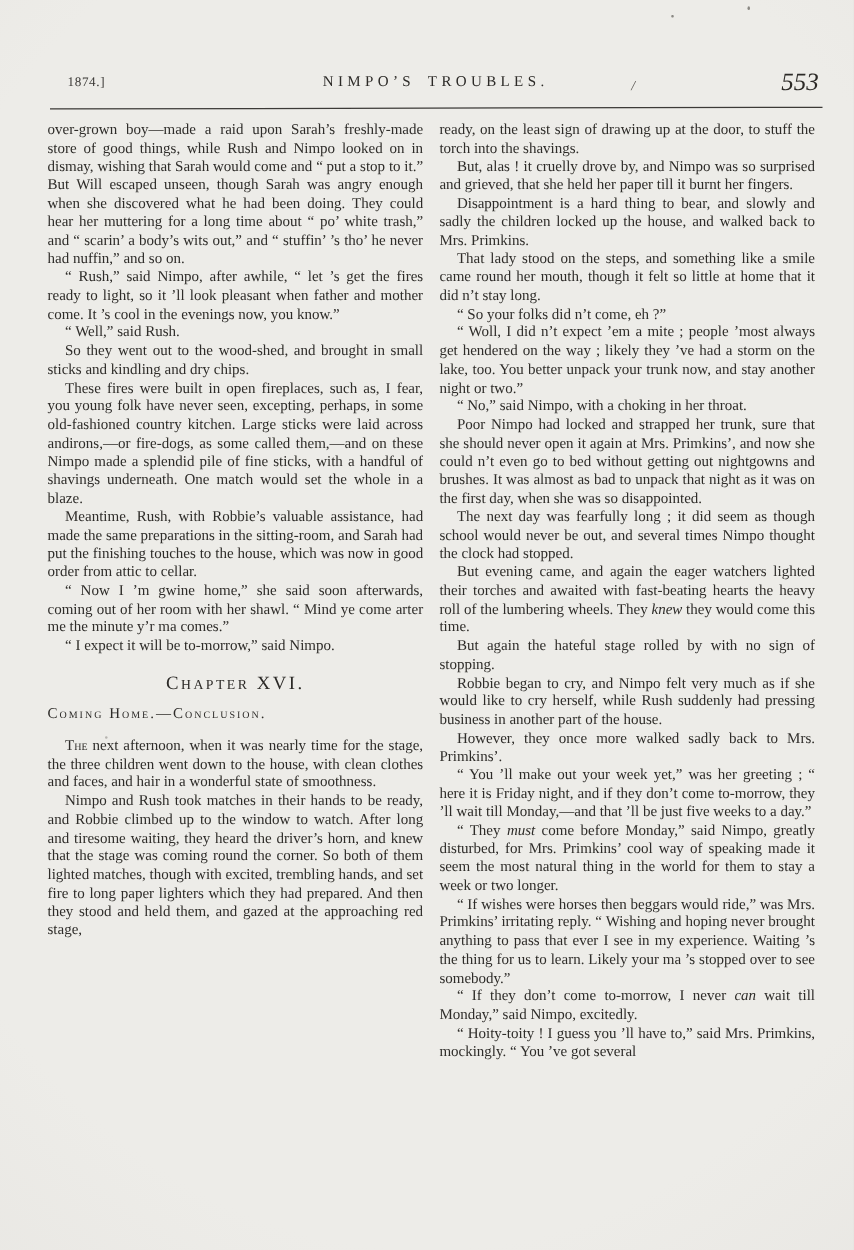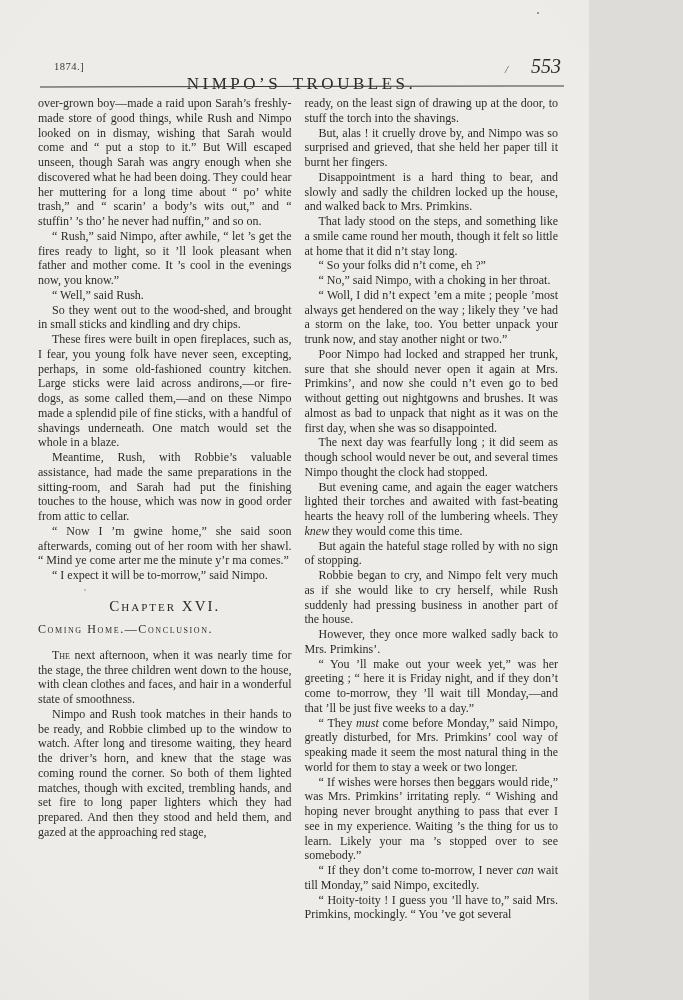--- a/index.html
+++ b/index.html
@@ -3,39 +3,38 @@
 <meta charset="utf-8">
 <style>
   html, body { margin: 0; padding: 0; }
   body {
     width: 683px; height: 1000px;
     font-family: "Liberation Serif", "DejaVu Serif", serif;
     background: #dedcd8;
   }
   .page {
     position: relative;
-    width: 589px; height: 1000px;
+    width: 683px; height: 1000px;
     overflow: hidden;
     background: radial-gradient(ellipse 120% 100% at 50% 45%, #edecE8 55%, #e6e4e0 85%, #dfddd8 100%);
     color: #2e2c29;
   }
   
   .running-head {
     position: absolute; top: 55px; left: 42px; right: 28px; height: 24px;
   }
   .rh-year {
     position: absolute; left: 12px; top: 6px;
     font-size: 10.5px; letter-spacing: 0.5px; color: #3a3835;
   }
   .rh-title {
     position: absolute; left: 0; right: 0; top: 3px;
     text-align: center;
-    font-size: 17px; letter-spacing: 3.5px; word-spacing: 4px;
+    font-size: 12px; letter-spacing: 3.5px; word-spacing: 4px;
     color: #2c2a27;
-    margin-top: 16px;
   }
   .rh-page {
     position: absolute; right: 0; top: 0;
     font-size: 20px; color: #2c2a27; font-style: italic;
   }
   .stray-slash {
     position: absolute; left: 463px; top: 8px;
     font-style: italic; font-size: 11px; color: #55524e;
   }
   .head-rule {
@@ -107,22 +106,22 @@
         <div class="chapter-subheading">Coming Home.—Conclusion.</div>
         <p class="para"><span class="sc">The</span><span> next afternoon, when it was nearly time for the stage, the three children went down to the house, with clean clothes and faces, and hair in a wonderful state of smoothness.</span></p>
         <p class="para"><span>Nimpo and Rush took matches in their hands to be ready, and Robbie climbed up to the window to watch.  After long and tiresome waiting, they heard the driver’s horn, and knew that the stage was coming round the corner.  So both of them lighted matches, though with excited, trembling hands, and set fire to long paper lighters which they had prepared.  And then they stood and held them, and gazed at the approaching red stage,</span></p>
       </div>
     <div class="col">
         <p class="para noindent"><span>ready, on the least sign of drawing up at the door, to stuff the torch into the shavings.</span></p>
         <p class="para"><span>But, alas ! it cruelly drove by, and Nimpo was so surprised and grieved, that she held her paper till it burnt her fingers.</span></p>
         <p class="para"><span>Disappointment is a hard thing to bear, and slowly and sadly the children locked up the house, and walked back to Mrs. Primkins.</span></p>
         <p class="para"><span>That lady stood on the steps, and something like a smile came round her mouth, though it felt so little at home that it did n’t stay long.</span></p>
         <p class="para"><span>“ So your folks did n’t come, eh ?”</span></p>
+        <p class="para"><span>“ Woll, I did n’t expect ’em a mite ; people ’most always get hendered on the way ; likely they ’ve had a storm on the lake, too.  You better unpack your trunk now, and stay another night or two.”</span></p>
         <p class="para"><span>“ No,” said Nimpo, with a choking in her throat.</span></p>
-        <p class="para"><span>“ Woll, I did n’t expect ’em a mite ; people ’most always get hendered on the way ; likely they ’ve had a storm on the lake, too.  You better unpack your trunk now, and stay another night or two.”</span></p>
         <p class="para"><span>Poor Nimpo had locked and strapped her trunk, sure that she should never open it again at Mrs. Primkins’, and now she could n’t even go to bed without getting out nightgowns and brushes.  It was almost as bad to unpack that night as it was on the first day, when she was so disappointed.</span></p>
         <p class="para"><span>The next day was fearfully long ; it did seem as though school would never be out, and several times Nimpo thought the clock had stopped.</span></p>
         <p class="para"><span>But evening came, and again the eager watchers lighted their torches and awaited with fast-beating hearts the heavy roll of the lumbering wheels.  They </span><i>knew</i><span> they would come this time.</span></p>
         <p class="para"><span>But again the hateful stage rolled by with no sign of stopping.</span></p>
         <p class="para"><span>Robbie began to cry, and Nimpo felt very much as if she would like to cry herself, while Rush suddenly had pressing business in another part of the house.</span></p>
         <p class="para"><span>However, they once more walked sadly back to Mrs. Primkins’.</span></p>
         <p class="para"><span>“ You ’ll make out your week yet,” was her greeting ; “ here it is Friday night, and if they don’t come to-morrow, they ’ll wait till Monday,—and that ’ll be just five weeks to a day.”</span></p>
         <p class="para"><span>“ They </span><i>must</i><span> come before Monday,” said Nimpo, greatly disturbed, for Mrs. Primkins’ cool way of speaking made it seem the most natural thing in the world for them to stay a week or two longer.</span></p>
         <p class="para"><span>“ If wishes were horses then beggars would ride,” was Mrs. Primkins’ irritating reply.  “ Wishing and hoping never brought anything to pass that ever I see in my experience.  Waiting ’s the thing for us to learn.  Likely your ma ’s stopped over to see somebody.”</span></p>
         <p class="para"><span>“ If they don’t come to-morrow, I never </span><i>can</i><span> wait till Monday,” said Nimpo, excitedly.</span></p>

